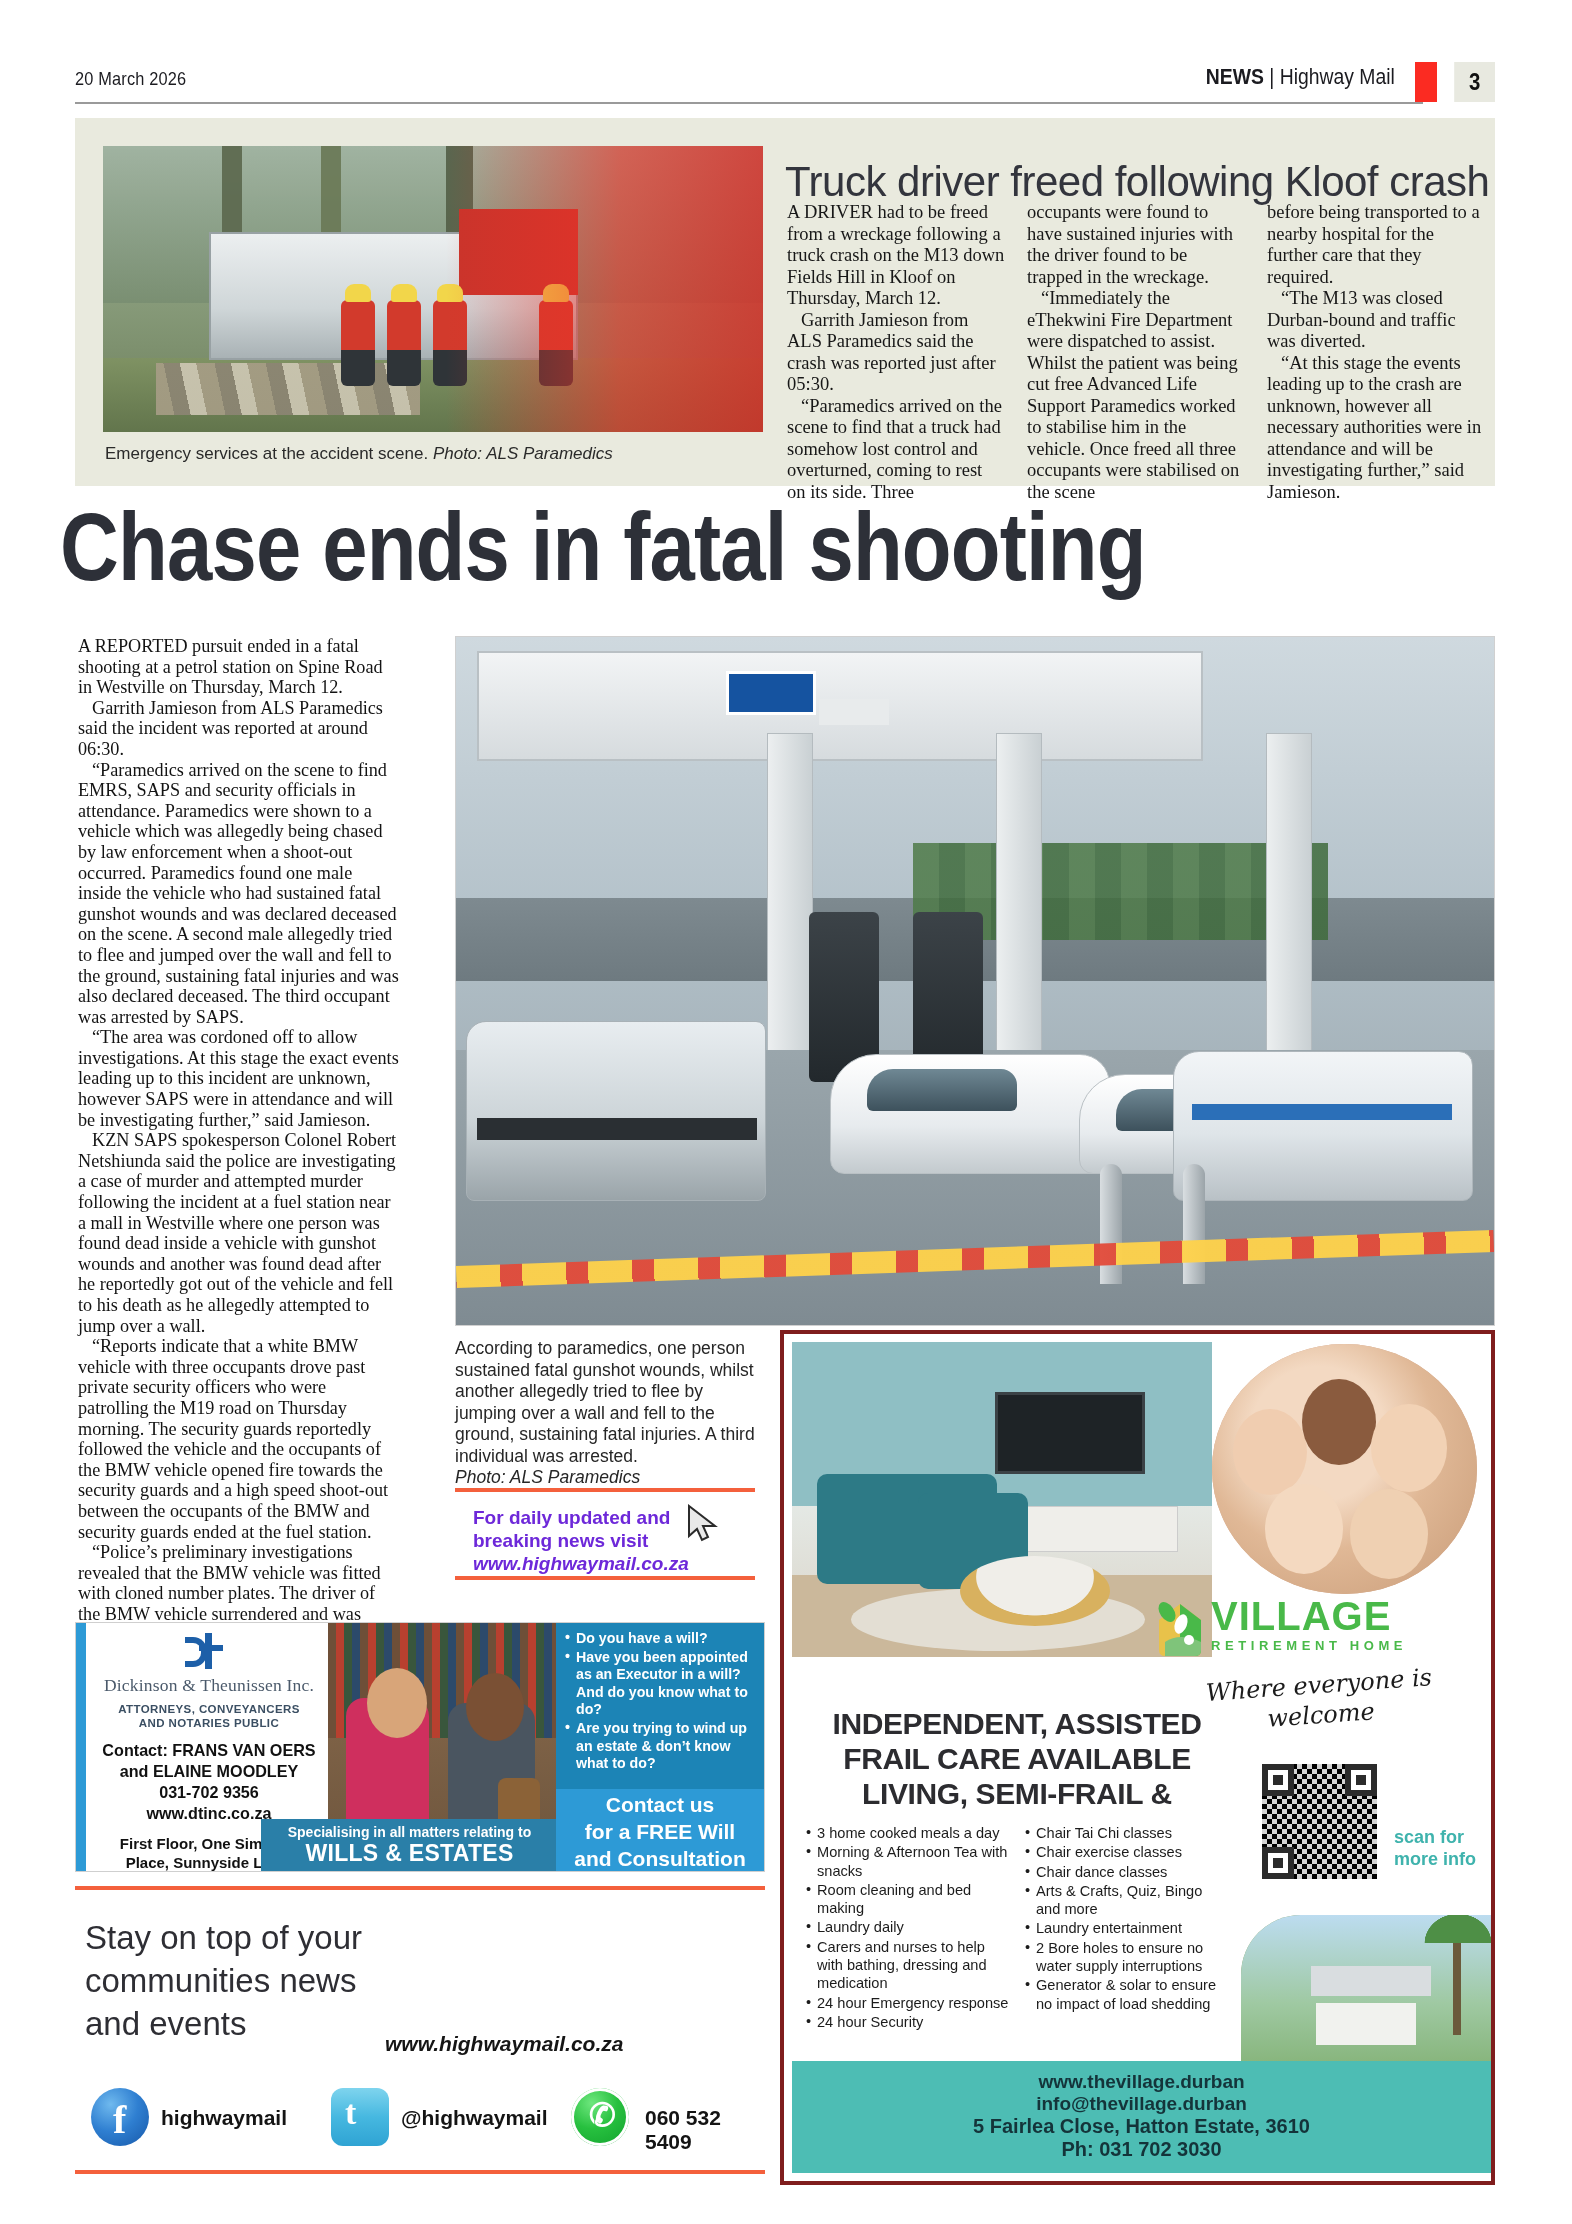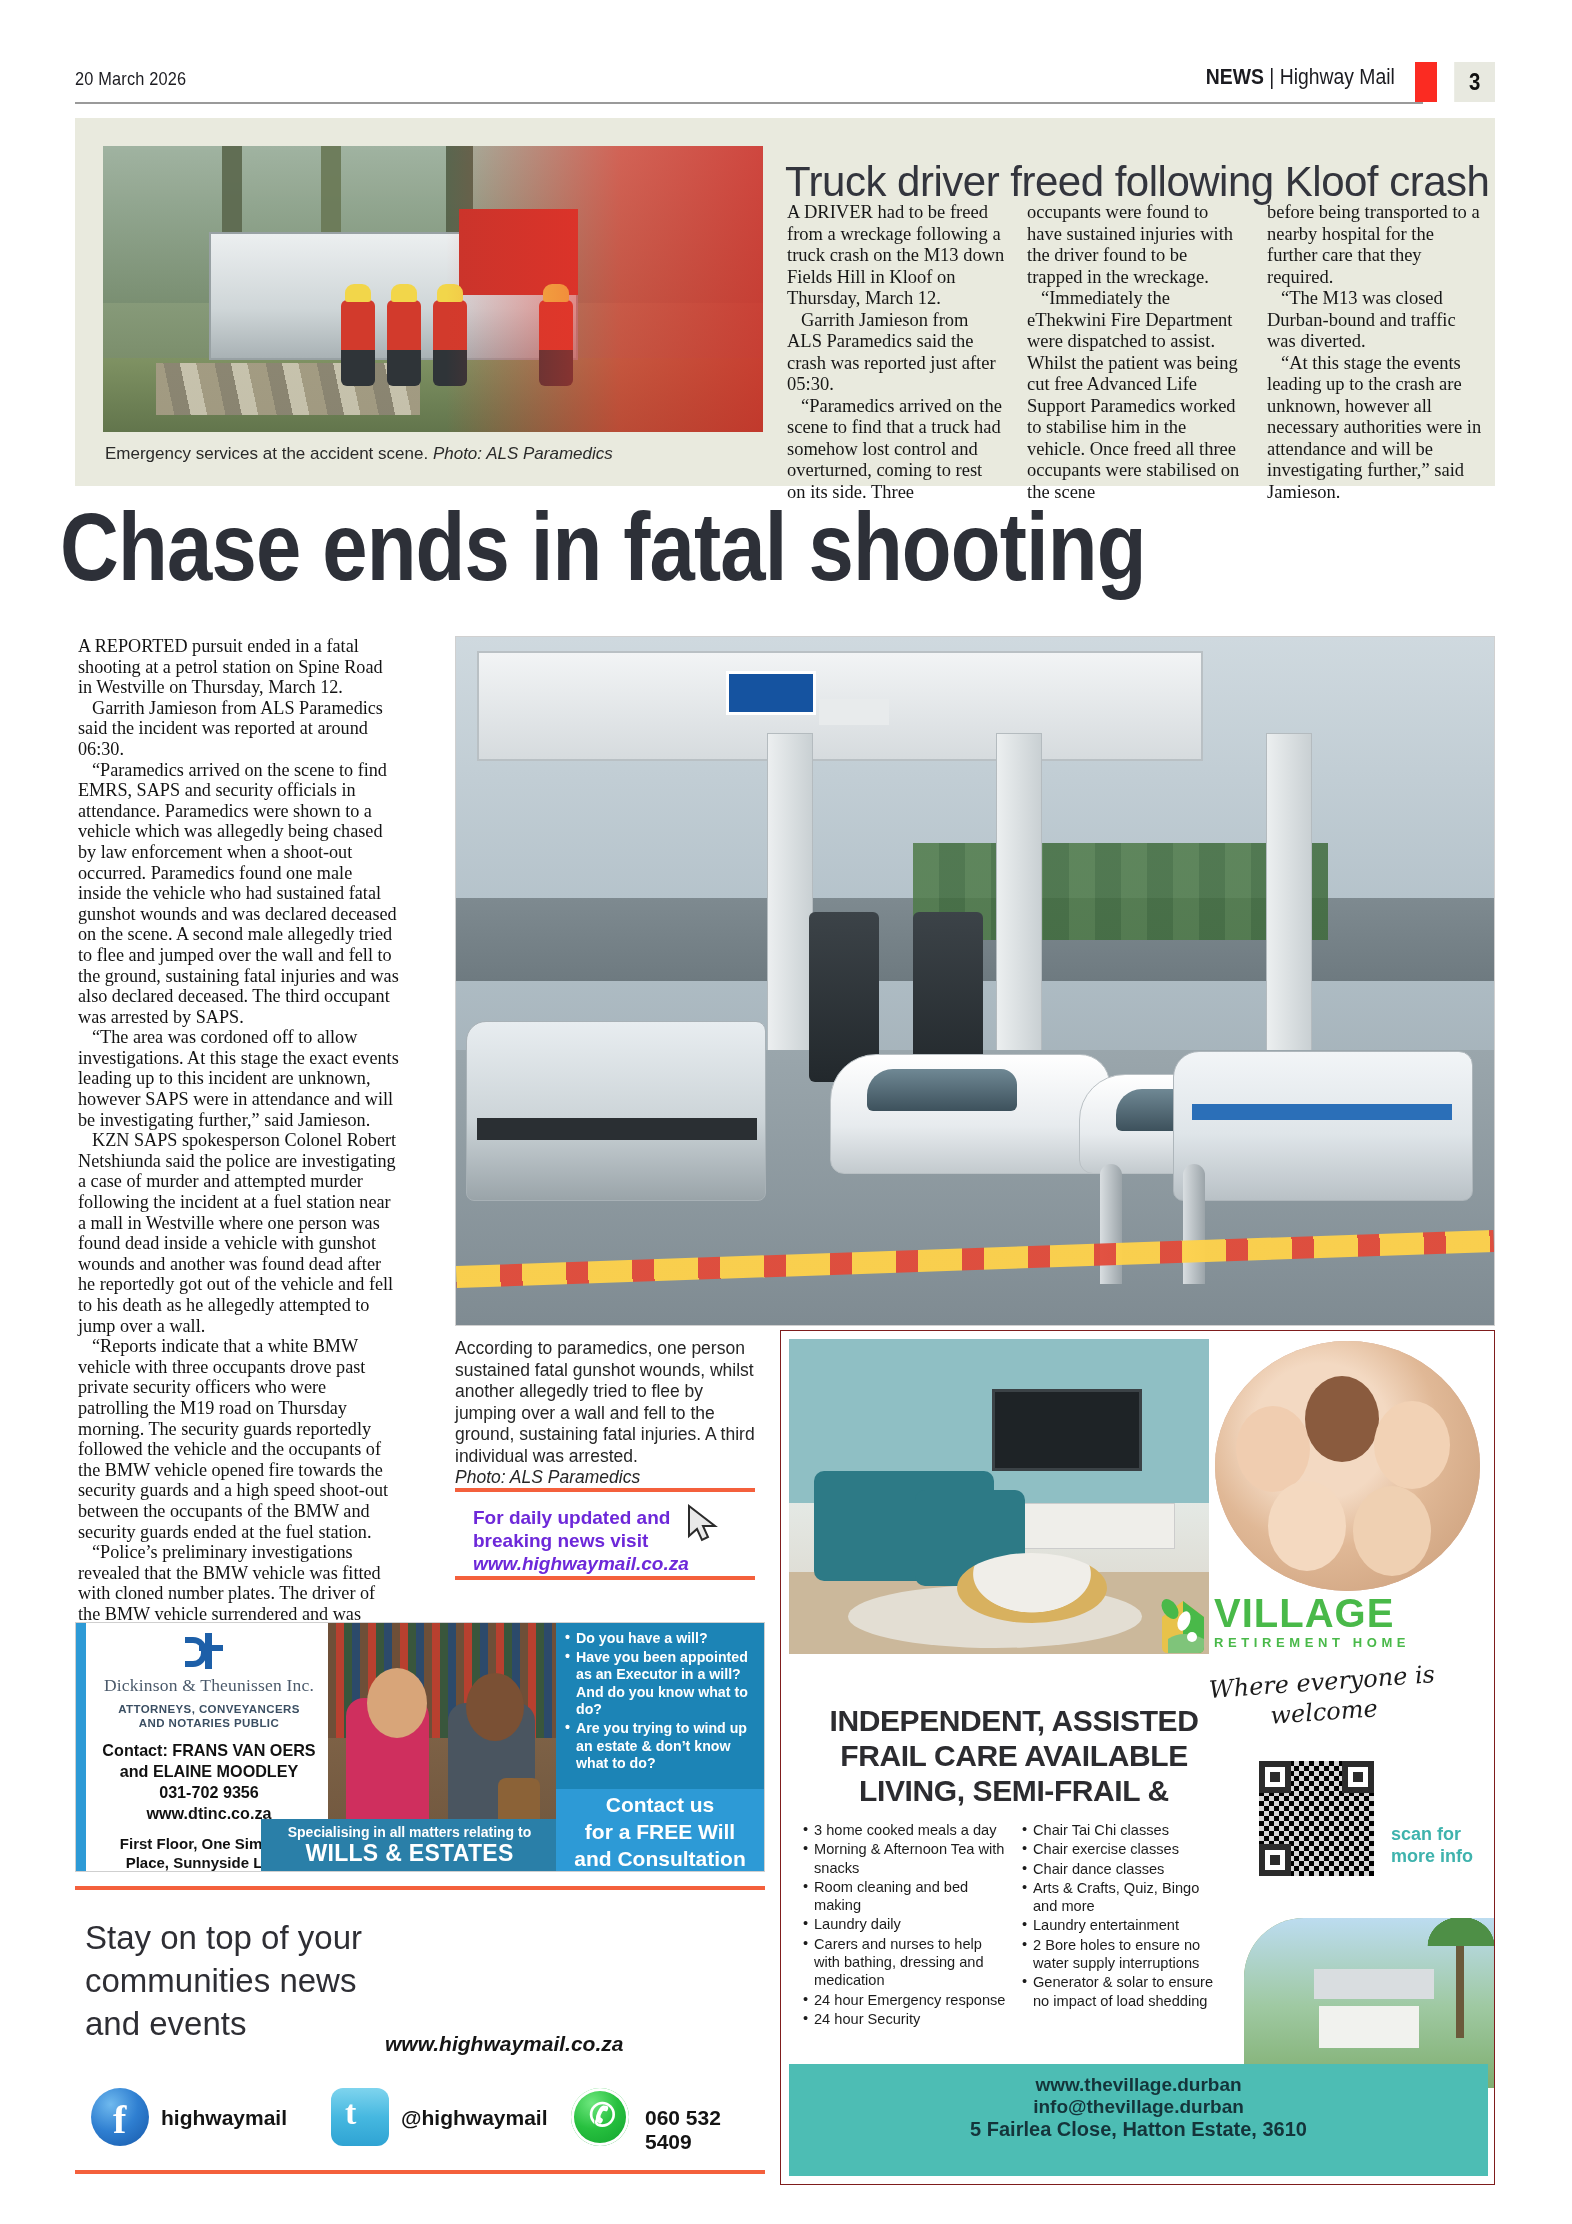--- a/index.html
+++ b/index.html
@@ -175,21 +175,21 @@
   .law-bullets li:before { content: "•"; position: absolute; left: 0; top: -1px; }
   .law-cta {
     position: absolute; left: 0; bottom: 0; width: 208px; height: 84px;
     background: #2d9ad6; color: #fff; text-align: center;
     font-size: 21px; font-weight: 800; line-height: 27px; padding-top: 2px;
   }
 
   
   .village-ad {
     position: absolute; left: 780px; top: 1330px; width: 715px; height: 855px;
-    background: #ffffff; border: 1px solid #7f1d1d; overflow: hidden;
+    background: #ffffff; border: 4px solid #7f1d1d; overflow: hidden;
   }
   .village-photo {
     position: absolute; left: 8px; top: 8px; width: 420px; height: 315px;
     overflow: hidden; background: #b8c9cc;
   }
   .village-faces {
     position: absolute; right: 14px; top: 10px; width: 265px; height: 250px;
     border-radius: 50%; overflow: hidden; background: #d4a88e;
   }
   .village-logo { position: absolute; right: 30px; top: 262px; width: 250px; text-align: left; }
@@ -630,20 +630,21 @@
       <div class="ph house-bg"></div>
       <div class="ph house-roof"></div>
       <div class="ph house-body"></div>
       <div class="ph palm"></div>
     </div>
 
     <div class="village-footer">
       <div class="vf1">www.thevillage.durban</div>
       <div class="vf2">info@thevillage.durban</div>
       <div class="vf3">5 Fairlea Close, Hatton Estate, 3610</div>
+      <div class="vf4">Ph: 031 702 3030</div>
     </div>
   </div>
 
   <div class="promo">
     <div class="rule top"></div>
     <div class="rule bot"></div>
 
     <div class="promo-head">
       <div>Stay on top of your</div>
       <div>communities news</div>

